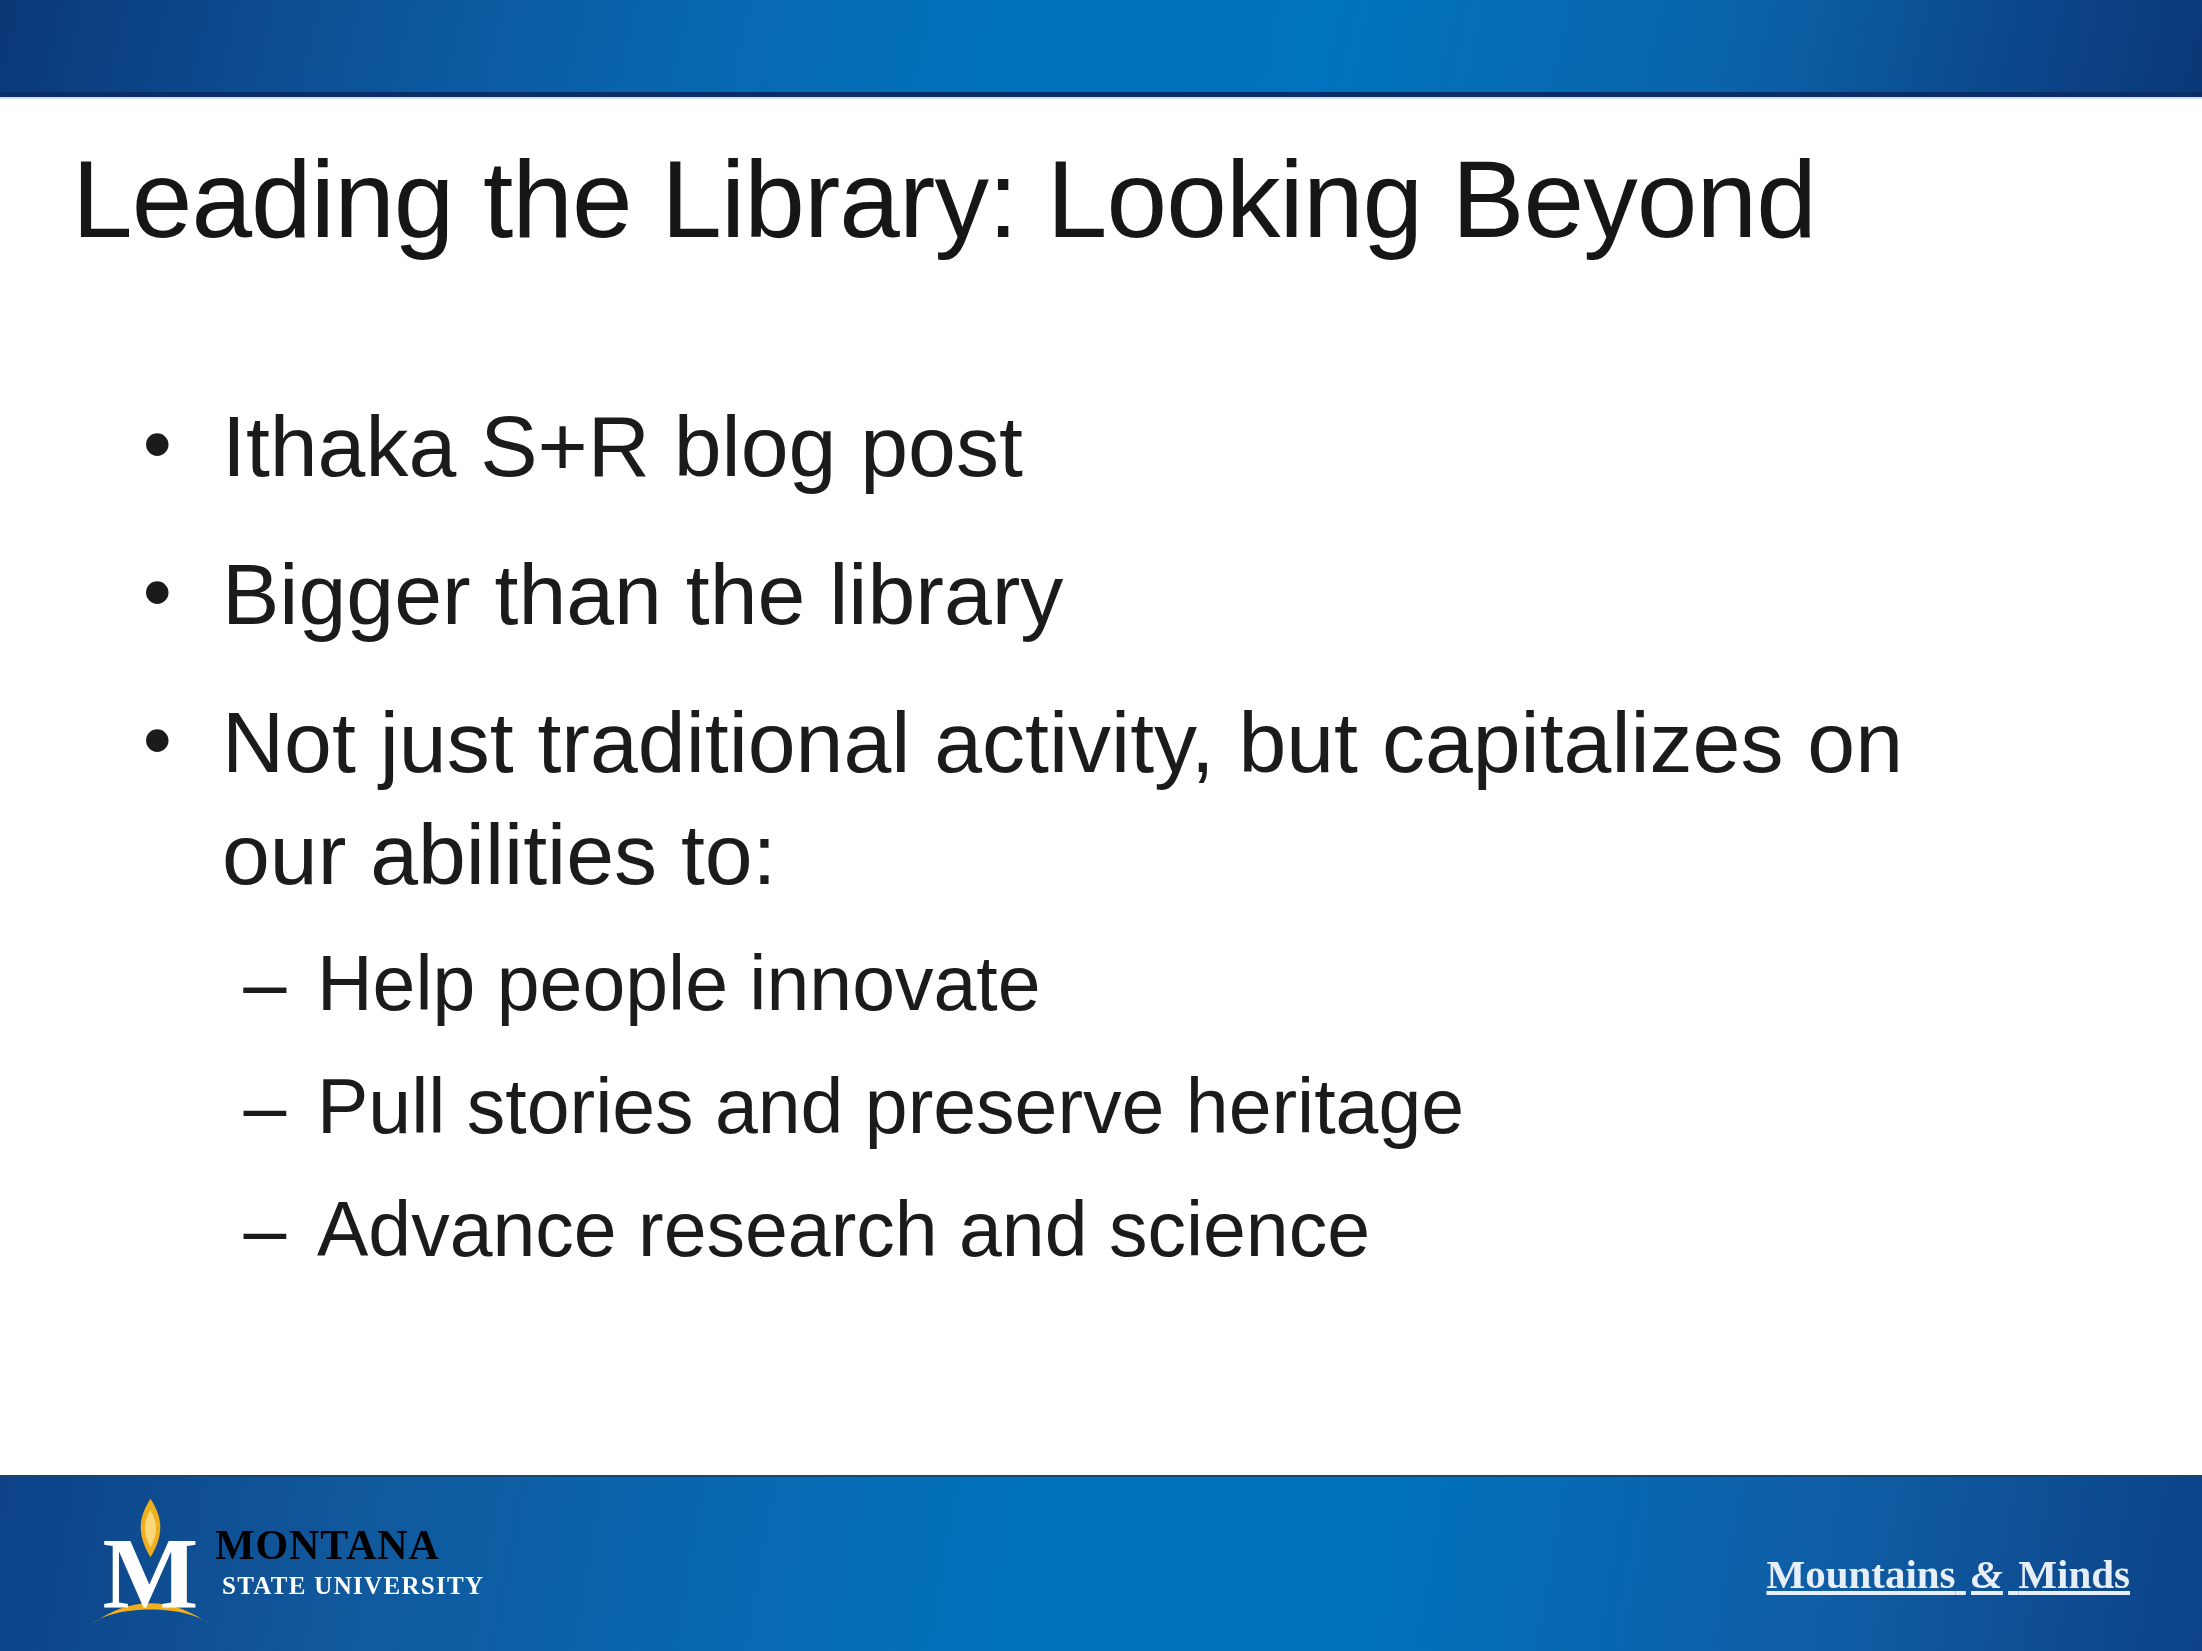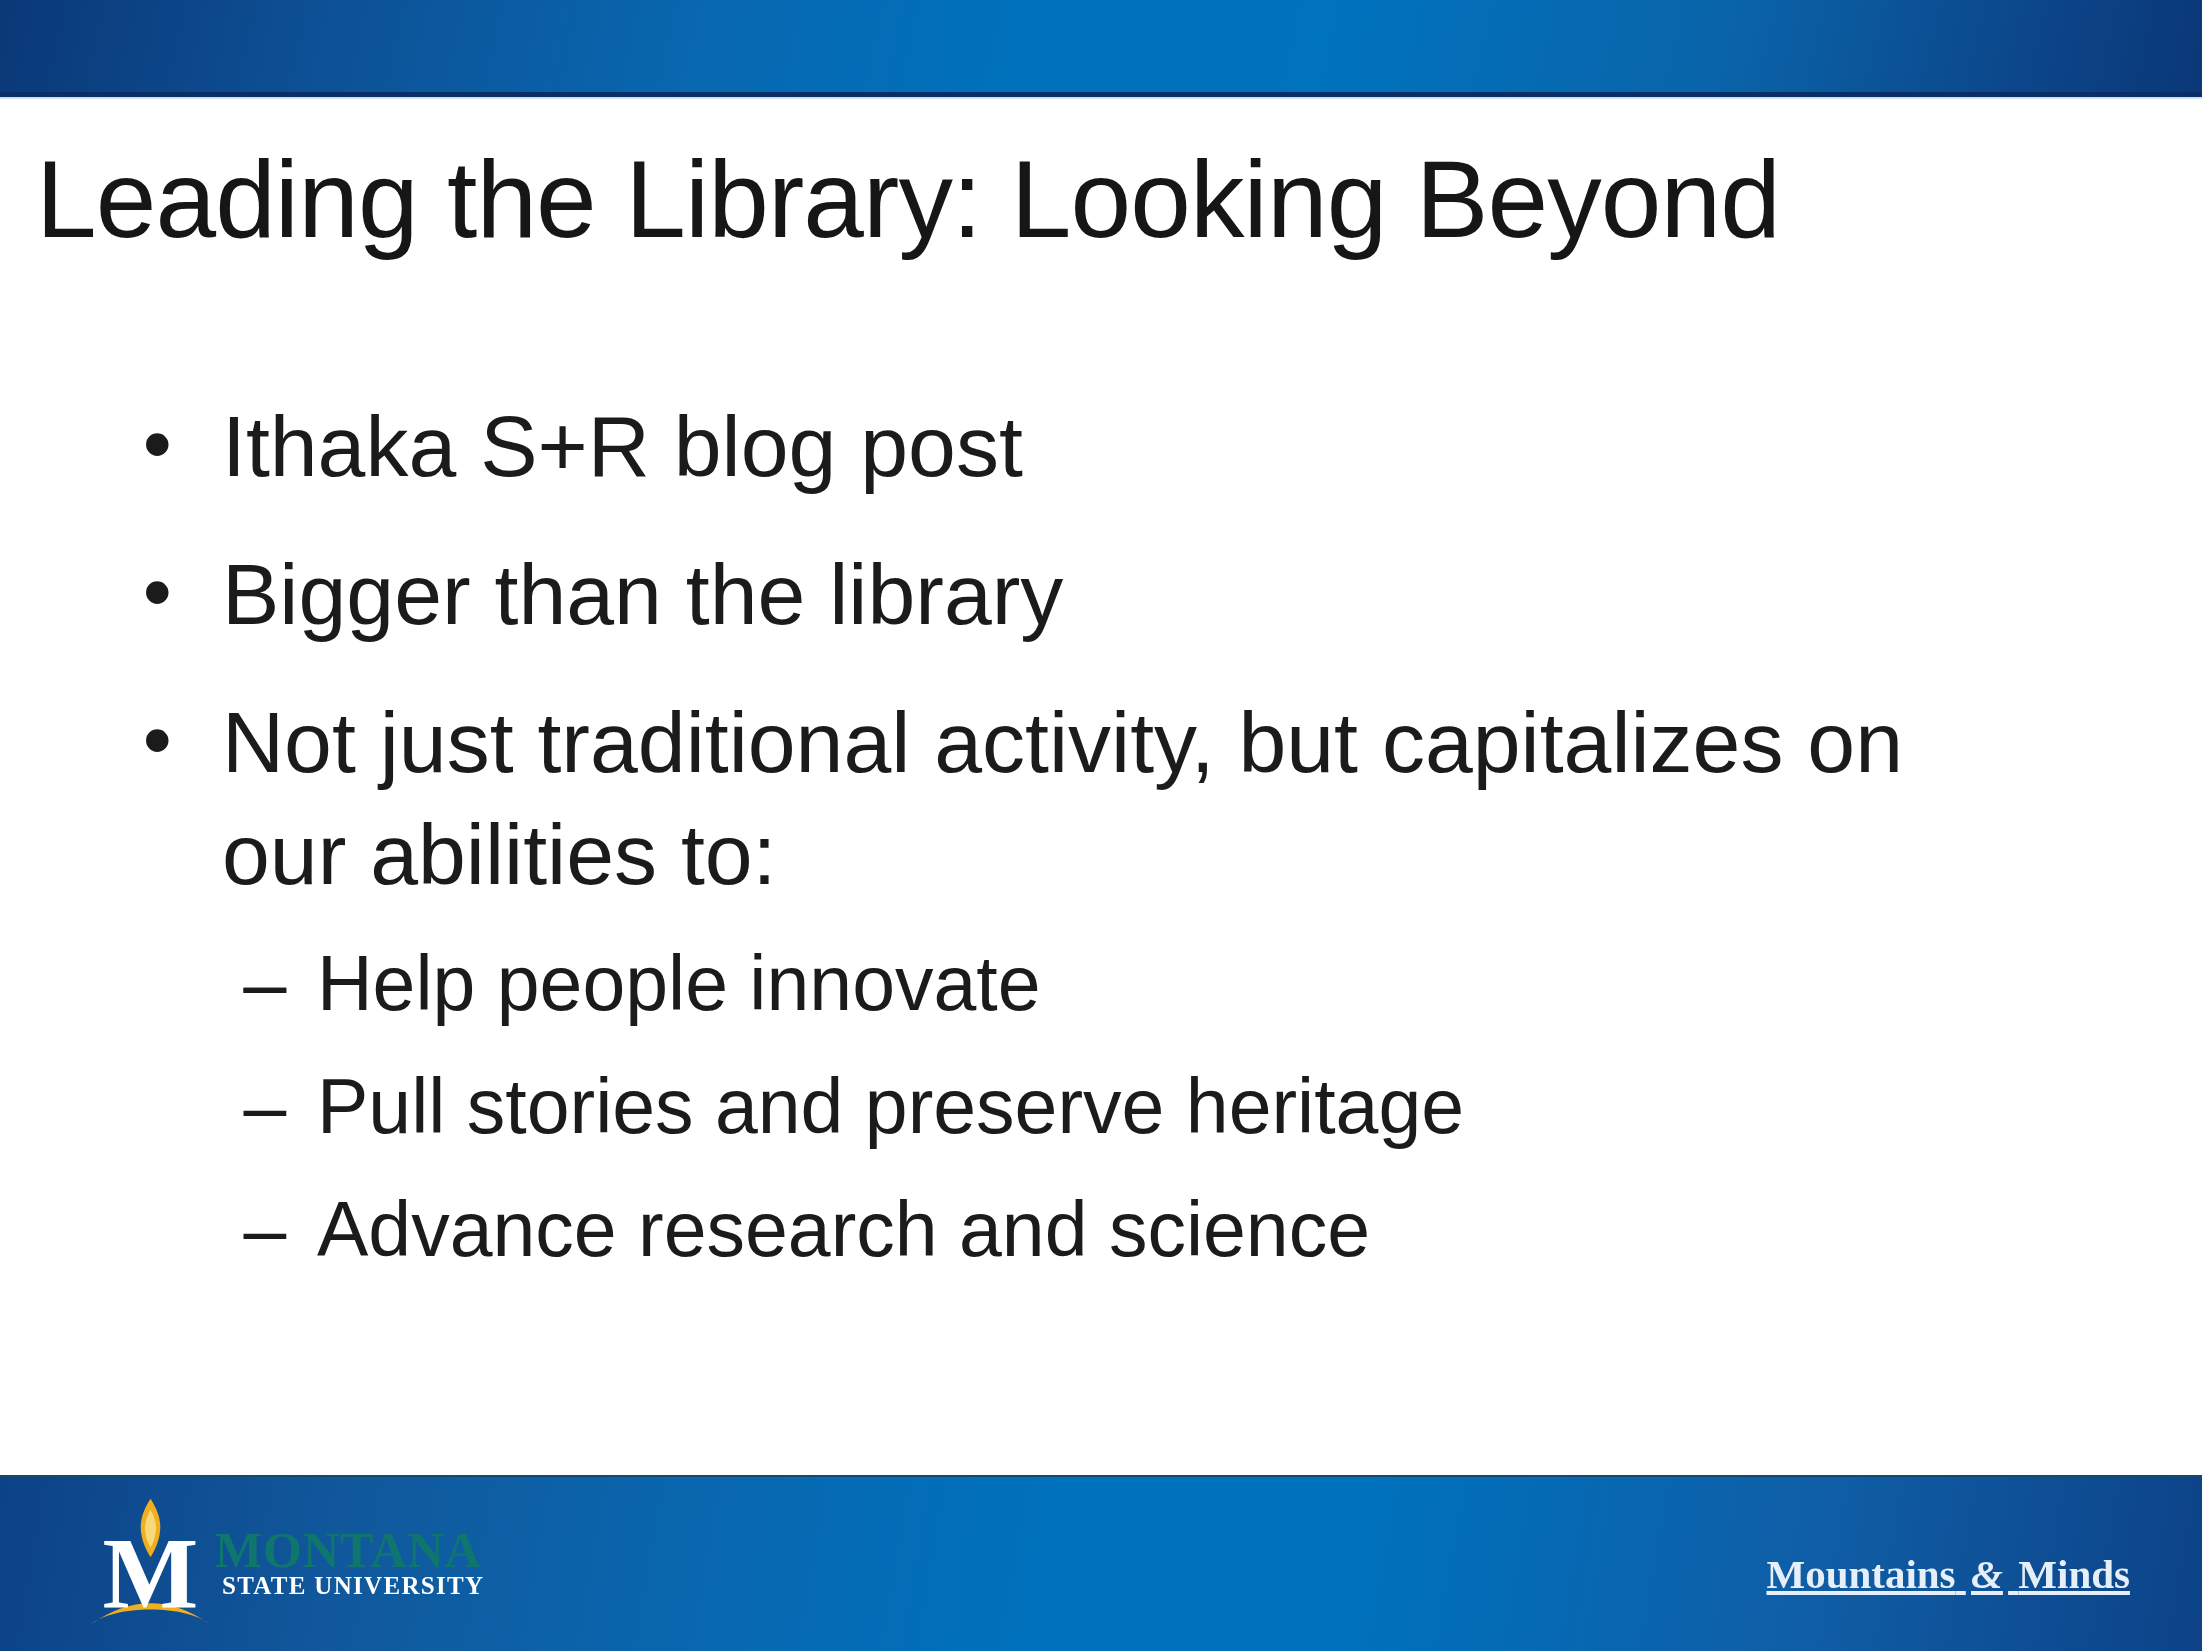--- a/index.html
+++ b/index.html
@@ -31,21 +31,21 @@
     width: 100%; height: 1.7px;
     background: #cfe2f2;
   }
 
   
   .title {
     position: absolute;
     top: 131px;
     left: 0;
     width: 1816px;
-    text-align: center;
+    text-align: right;
     font-size: 109px;
     line-height: 1.25;
     color: #161616;
     letter-spacing: -0.9px;
     white-space: nowrap;
   }
 
   
   .content {
     position: absolute;
@@ -107,22 +107,22 @@
     position: absolute;
     left: 86px;
     top: 1495px;
   }
   .logo-line1 {
     position: absolute;
     left: 215px;
     top: 1521px;
     font-family: "Liberation Serif", serif;
     font-weight: bold;
-    font-size: 50px;
-    color: #0f766e;
+    font-size: 42px;
+    color: #000000;
     letter-spacing: 0.9px;
     white-space: nowrap;
   }
   .logo-line2 {
     position: absolute;
     left: 222px;
     top: 1572px;
     font-family: "Liberation Serif", serif;
     font-weight: bold;
     font-size: 25px;

